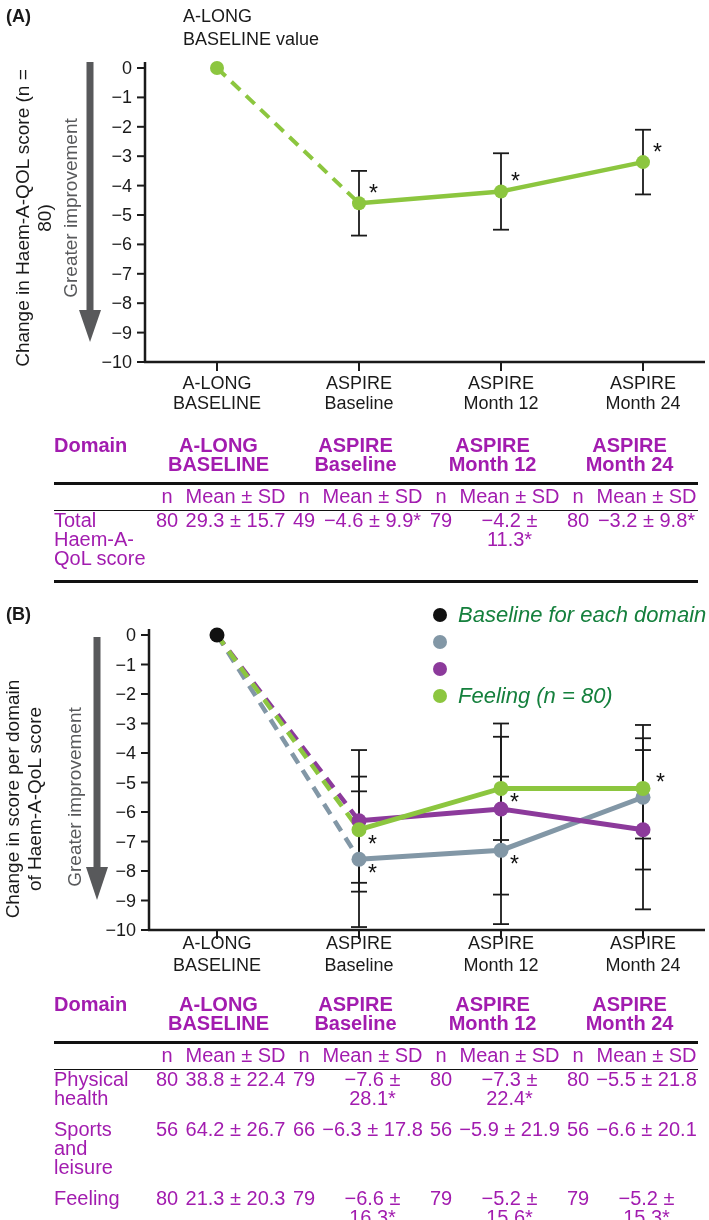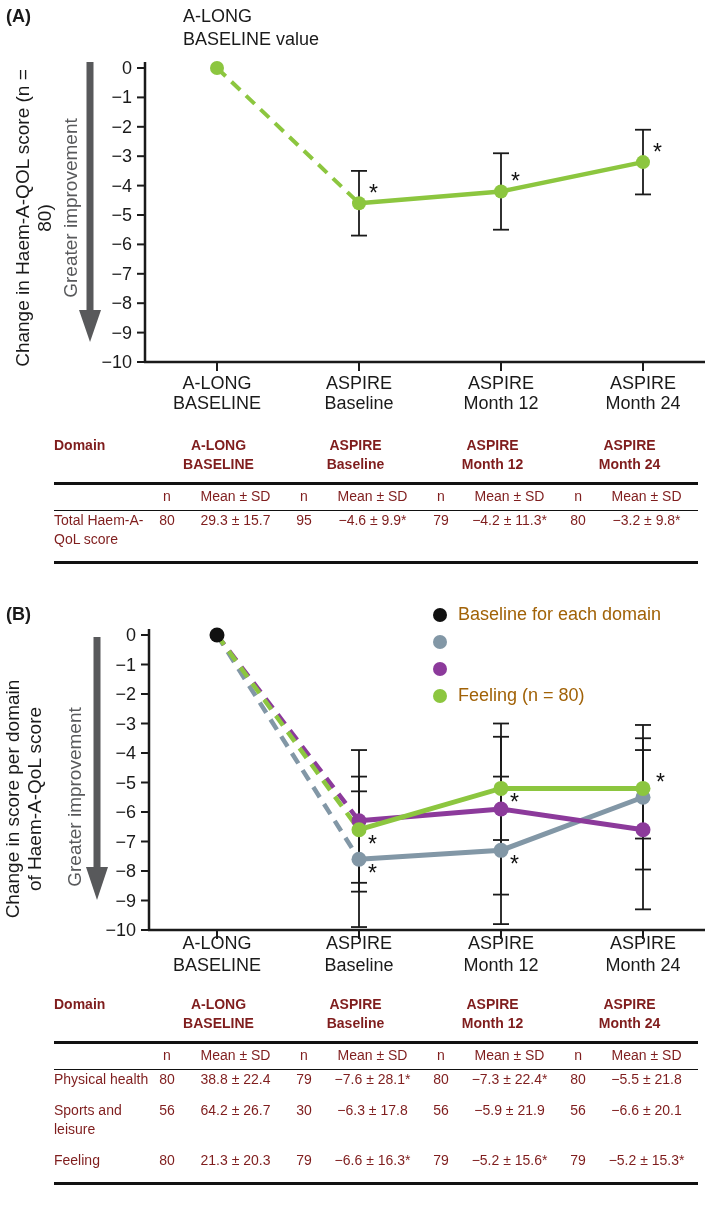--- a/index.html
+++ b/index.html
@@ -16,23 +16,23 @@
     text-align:center; white-space:pre-line; font-size:19px; line-height:22px;
   }
   .ylab { color:#1a1a1a; }
   .improve { color:#58595B; }
   svg { position:absolute; overflow:visible; }
   svg text { font-family:"Liberation Sans","DejaVu Sans",sans-serif; }
   
   .legend { position:absolute; left:433px; top:601px; }
   .legend-item { display:flex; align-items:center; height:27px; }
   .legend-dot { width:14px; height:14px; border-radius:50%; flex:0 0 auto; margin-right:11px; }
-  .legend-label { font-size:18px; color:#a16207; white-space:nowrap; }
+  .legend-label { font-size:22px; color:#15803d; white-space:nowrap;font-style:italic; }
   
-  table.dtable { border-collapse:collapse; table-layout:fixed; width:644px; font-size:14px; color:#7f1d1d; }
+  table.dtable { border-collapse:collapse; table-layout:fixed; width:644px; font-size:20px; color:#a21caf; }
   table.dtable th, table.dtable td { line-height:19px; }
   table.dtable tr.group th { border-bottom:3px solid #111; padding:2px 0 8px; vertical-align:top; text-align:center; white-space:pre-line; font-weight:bold; }
   table.dtable tr.group th.domain { text-align:left; }
   table.dtable tr.sub th { border-bottom:1.5px solid #111; font-weight:normal; padding:2px 0 4px; text-align:center; }
   table.dtable td { padding:0 0 12px; text-align:center; vertical-align:top; }
   table.dtable td.domain { text-align:left; }
   table.dtable tr.last td { border-bottom:3px solid #111; }
 </style>
 </head>
 <body>
@@ -137,21 +137,21 @@
           <th>Mean ± SD</th>
           <th>n</th>
           <th>Mean ± SD</th>
         </tr>
       </thead>
       <tbody>
         <tr class="last">
           <td class="domain">Total Haem-A-QoL score</td>
           <td>80</td>
           <td>29.3 ± 15.7</td>
-          <td>95</td>
+          <td>49</td>
           <td>−4.6 ± 9.9*</td>
           <td>79</td>
           <td>−4.2 ± 11.3*</td>
           <td>80</td>
           <td>−3.2 ± 9.8*</td>
         </tr>
       </tbody>
     </table>
 
   <div class="abs panel-label" style="left:6px; top:604px;">(B)</div>
@@ -308,21 +308,21 @@
           <td>−7.6 ± 28.1*</td>
           <td>80</td>
           <td>−7.3 ± 22.4*</td>
           <td>80</td>
           <td>−5.5 ± 21.8</td>
         </tr>
         <tr>
           <td class="domain">Sports and leisure</td>
           <td>56</td>
           <td>64.2 ± 26.7</td>
-          <td>30</td>
+          <td>66</td>
           <td>−6.3 ± 17.8</td>
           <td>56</td>
           <td>−5.9 ± 21.9</td>
           <td>56</td>
           <td>−6.6 ± 20.1</td>
         </tr>
         <tr class="last">
           <td class="domain">Feeling</td>
           <td>80</td>
           <td>21.3 ± 20.3</td>

